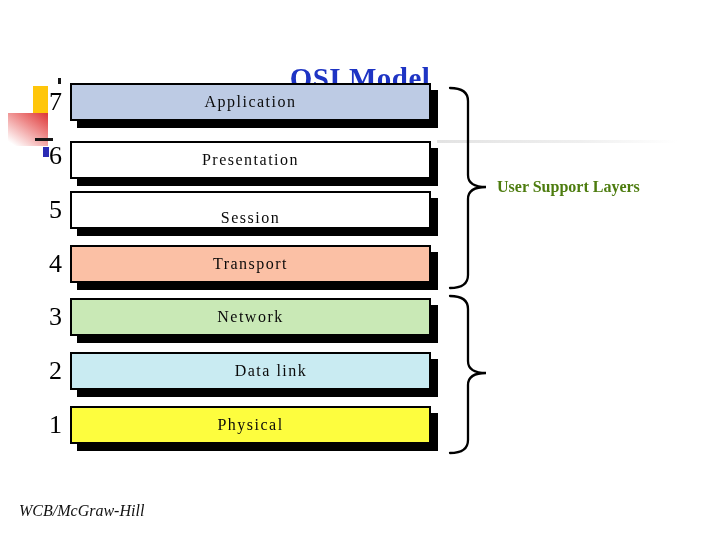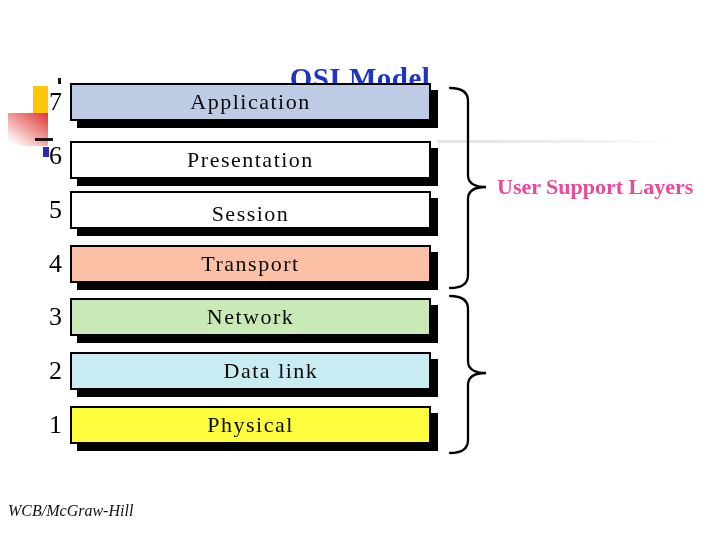--- a/index.html
+++ b/index.html
@@ -24,31 +24,31 @@
     background:linear-gradient(to right,#e3e3e3 0%,#efefef 60%,rgba(255,255,255,0) 100%);}
   
   .row{position:absolute;left:34px;height:38px;display:flex;align-items:center;}
   .r0{top:83px}.r1{top:137px}.r2{top:191px}.r3{top:245px}.r4{top:298px}.r5{top:352px}.r6{top:406px}
   .lnum{width:28px;text-align:right;font-size:26px;color:#000;line-height:38px;}
   .lbox{
     margin-left:8px;width:361px;height:38px;box-sizing:border-box;
     border:2px solid #000;box-shadow:7px 7px 0 0 #000;
     display:flex;align-items:center;justify-content:center;
   }
-  .llabel{font-size:22px;letter-spacing:1.5px;color:#0a0a0a;}
+  .llabel{font-size:16px;letter-spacing:1.5px;color:#0a0a0a;}
   
   .brace{position:absolute;left:444px;}
   .brace-upper{top:85px;}
   .brace-lower{top:293px;}
   
-  .grp{position:absolute;font-weight:bold;font-size:22px;color:#ec4899;line-height:29px;}
+  .grp{position:absolute;font-weight:bold;font-size:16px;color:#4d7c0f;line-height:29px;}
   .grp-user{left:497px;top:172px;white-space:nowrap;}
   .grp-net{left:499px;top:347px;width:215px;}
   
-  .footer{position:absolute;left:8px;top:502px;font-style:italic;font-size:16px;color:#111;}
+  .footer{position:absolute;left:19px;top:502px;font-style:italic;font-size:16px;color:#111;}
 </style>
 </head>
 <body>
 
 <div class="slide">
 
   <div class="title" style="color: rgb(30, 52, 196); margin-top: 36px;">OSI Model</div>
 
   <div class="tick"></div>
   <div class="accent-yellow" style="background-color: rgb(255, 198, 10);"></div>

